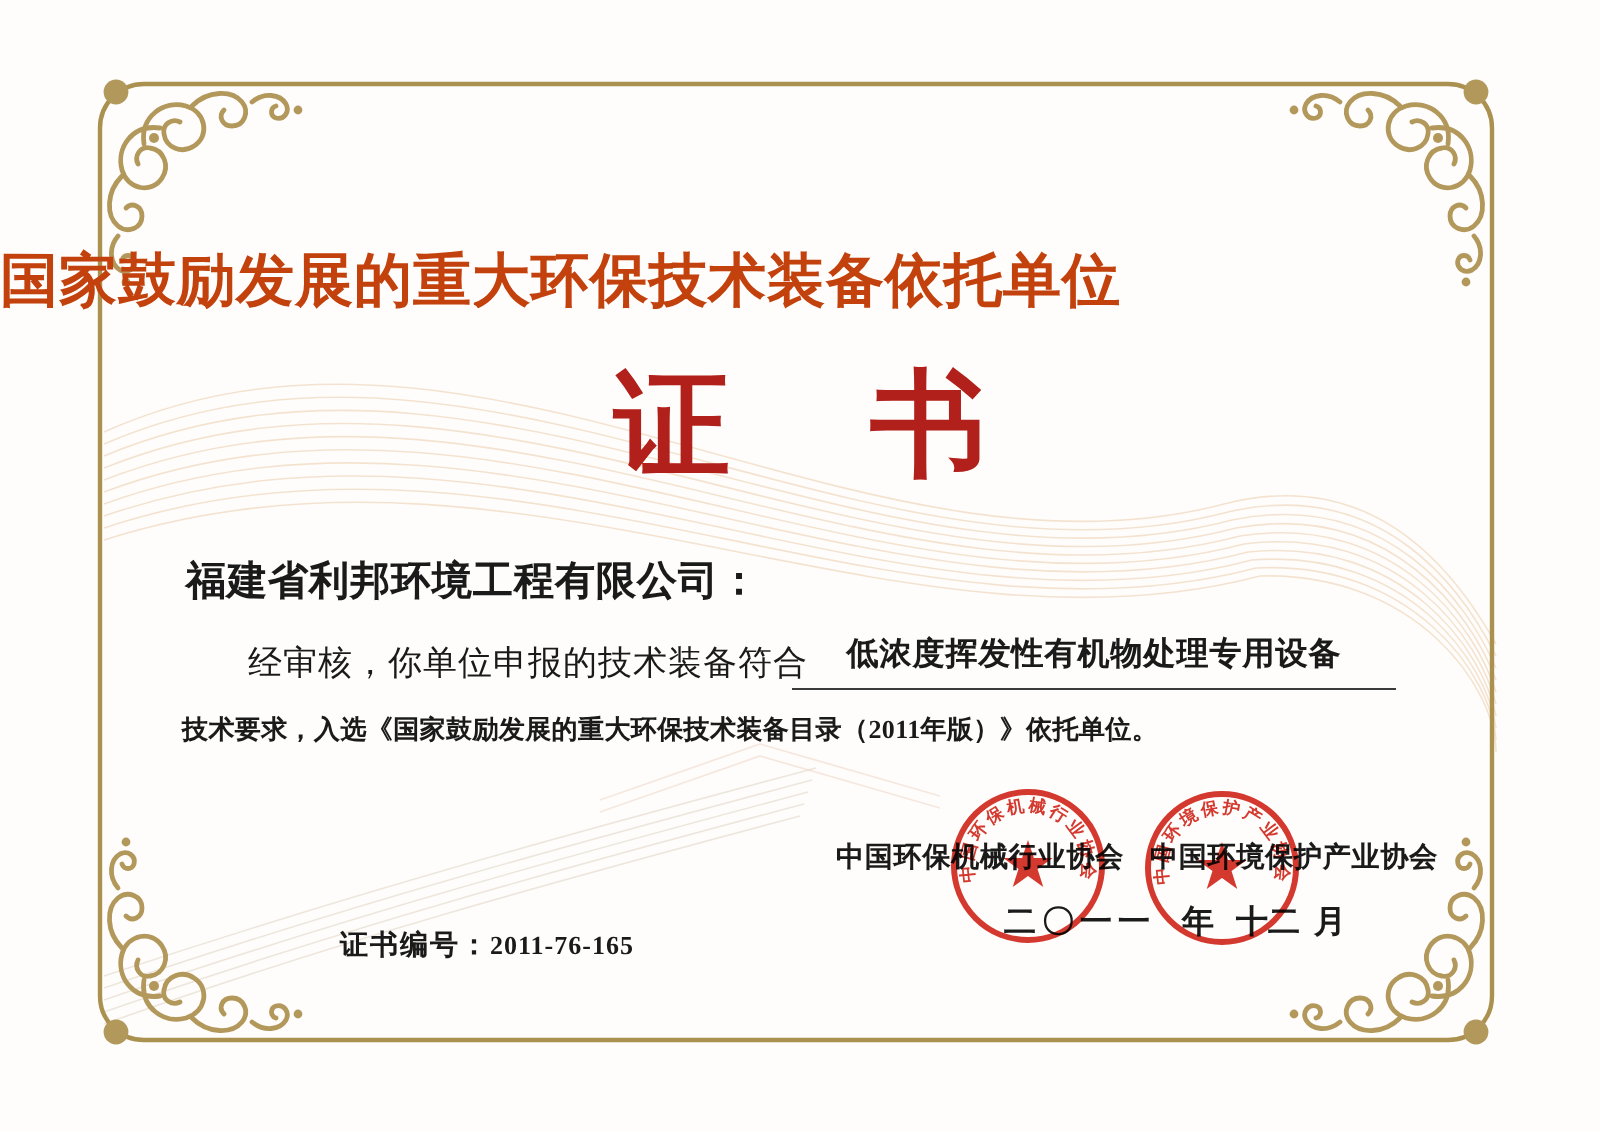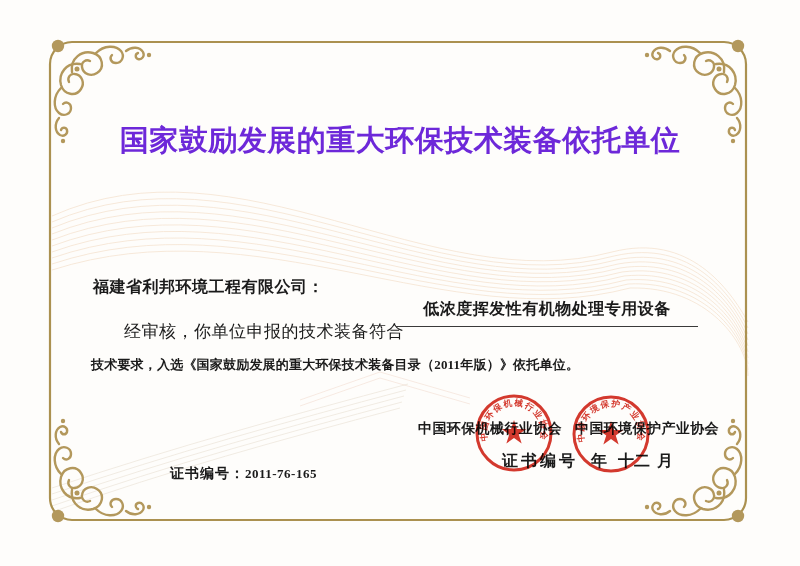--- a/index.html
+++ b/index.html
@@ -5,38 +5,38 @@
   html,body{margin:0;padding:0;background:#ffffff;}
   .page{
     position:relative;width:800px;height:566px;overflow:hidden;
     background:#fefdfb;
     font-family:"Liberation Serif","DejaVu Serif",serif;
     color:#1a1a1a;
   }
   svg.layer{position:absolute;left:0;top:0;pointer-events:none;}
   .title{
     position:absolute;left:0;top:121px;width:100%;
-    text-align:center;font-size:29px;font-weight:bold;color:#6d28d9;
+    text-align:left;font-size:29px;font-weight:bold;color:#c2410c;
     letter-spacing:0.5px;
   }
   .certword{
     position:absolute;left:0;top:174px;width:100%;
     text-align:center;color:#b2201b;font-weight:bold;font-size:58px;
   }
   .certword .c1{margin-right:70px;}
   .company{
     position:absolute;left:93px;top:277px;
-    font-size:16px;font-weight:600;letter-spacing:0.5px;
+    font-size:20px;font-weight:600;letter-spacing:0.5px;
   }
   .line-a{
     position:absolute;left:124px;top:320px;
     font-size:17px;font-weight:normal;letter-spacing:0.5px;
   }
   .equipment{
-    position:absolute;left:396px;top:299px;width:302px;height:27px;
+    position:absolute;left:396px;top:317px;width:302px;height:27px;
     border-bottom:1.5px solid #3a3a3a;
     text-align:center;font-size:16px;font-weight:bold;letter-spacing:0.5px;
   }
   .line-b{
     position:absolute;left:91px;top:356px;width:640px;
     font-size:13px;font-weight:bold;letter-spacing:0.2px;
   }
   .orgs{
     position:absolute;left:418px;top:420px;
     font-size:14px;font-weight:bold;letter-spacing:0.4px;white-space:nowrap;
@@ -107,35 +107,38 @@
     </defs>
     <rect x="50" y="42" width="696" height="478" rx="22" fill="none" stroke="#ab9150" stroke-width="2.2"></rect>
     <use href="#corner-orn" transform="translate(50,42)"></use>
     <use href="#corner-orn" transform="translate(746,42) scale(-1,1)"></use>
     <use href="#corner-orn" transform="translate(50,520) scale(1,-1)"></use>
     <use href="#corner-orn" transform="translate(746,520) scale(-1,-1)"></use>
   </svg>
 
   <div class="title">国家鼓励发展的重大环保技术装备依托单位</div>
 
+  <div class="certword">
+    <span class="c1">证</span><span class="c2">书</span>
+  </div>
 
   <div class="company">福建省利邦环境工程有限公司：</div>
 
   <div class="line-a">经审核，你单位申报的技术装备符合</div>
 
   <div class="equipment">低浓度挥发性有机物处理专用设备</div>
 
   <div class="line-b">技术要求，入选《国家鼓励发展的重大环保技术装备目录（2011年版）》依托单位。</div>
 
   <div class="orgs">
     <span class="org1">中国环保机械行业协会</span><span class="org2">中国环境保护产业协会</span>
   </div>
 
   <div class="date">
-    <span class="y">证书编号</span><span class="u1">年</span><span class="u2">十二</span><span class="u3">月</span>
+    <span class="y">二〇一一</span><span class="u1">年</span><span class="u2">十二</span><span class="u3">月</span>
   </div>
 
   <div class="certno">
     <span class="lbl">证书编号：</span><span class="val">2011-76-165</span>
   </div>
 
   <svg id="seal1" class="seal" width="84" height="84" viewBox="-42 -42 84 84">
     <defs>
         <path id="arc1" d="M -26 9 A 27.5 27.5 0 1 1 26 9" fill="none"></path>
       </defs>

